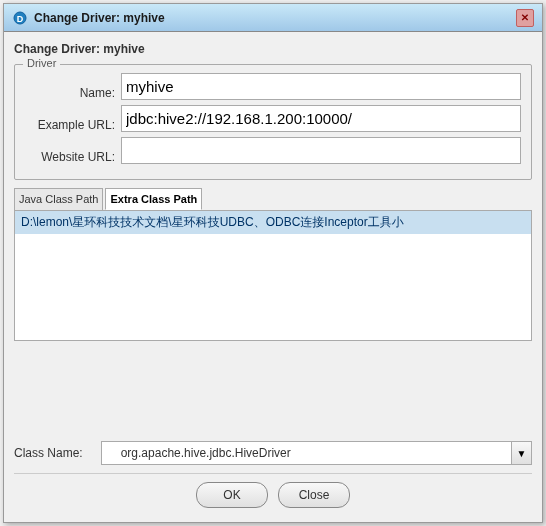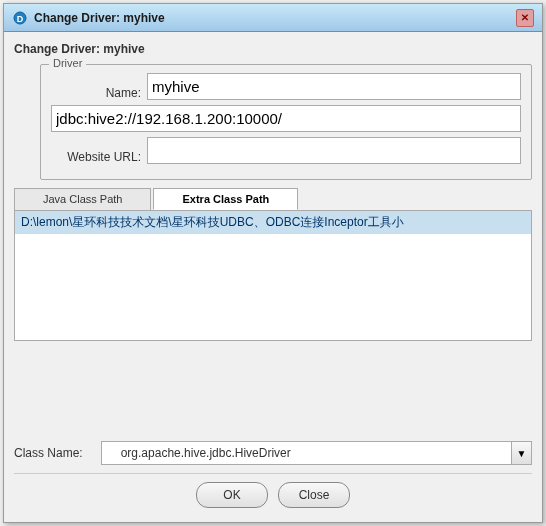--- a/index.html
+++ b/index.html
@@ -70,21 +70,20 @@
       font-weight: bold;
       margin-bottom: 8px;
       color: #333;
     }
     .group-box {
       border: 1px solid #aaa;
       border-radius: 2px;
       padding: 8px 10px 10px 10px;
       position: relative;
       margin-bottom: 8px;
-      margin-left: 26px;
     }
     .group-box-label {
       position: absolute;
       top: -8px;
       left: 8px;
       background: #f0f0f0;
       padding: 0 4px;
       font-size: 11px;
       color: #555;
     }
@@ -107,21 +106,21 @@
       background: white;
       padding: 2px 4px;
       font-size: 15px;
     }
     .tabs-container {
       display: flex;
       margin-bottom: 0;
       border-bottom: none;
     }
     .tab {
-      padding: 4px 28px;
+      padding: 4px 4px;
       border: 1px solid #aaa;
       background: #e8e8e8;
       cursor: pointer;
       font-size: 11px;
       margin-right: 2px;
       border-bottom: none;
       color: #333;
     }
     .tab.active {
       background: white;
@@ -261,20 +260,21 @@
 
     <div class="group-box">
       <span class="group-box-label">Driver</span>
 
       <div class="form-row">
         <span class="form-label">Name:</span>
         <input class="form-input" type="text" value="myhive" style="">
       </div>
 
       <div class="form-row">
+        <span class="form-label">Example URL:</span>
         <input class="form-input" type="text" value="jdbc:hive2://192.168.1.200:10000/" style="">
       </div>
 
       <div class="form-row">
         <span class="form-label">Website URL:</span>
         <input class="form-input" type="text" value="" style="">
       </div>
     </div>
 
     <div class="tabs-container">

